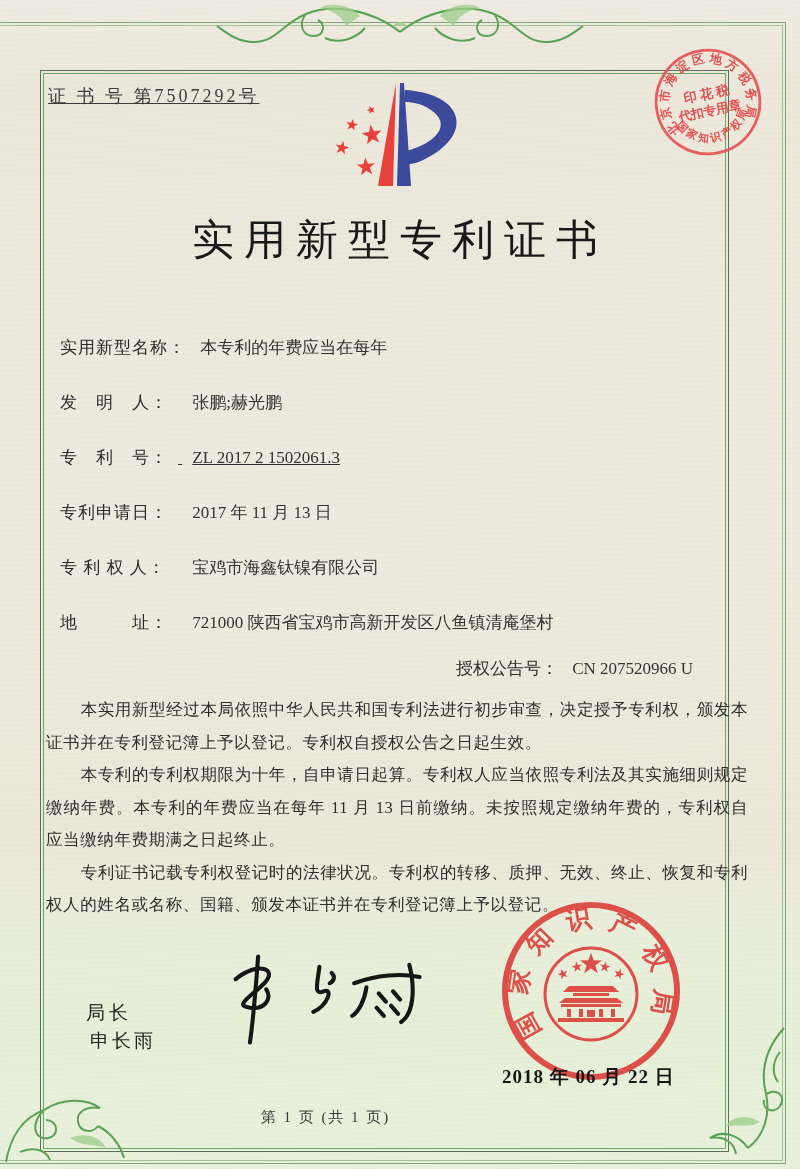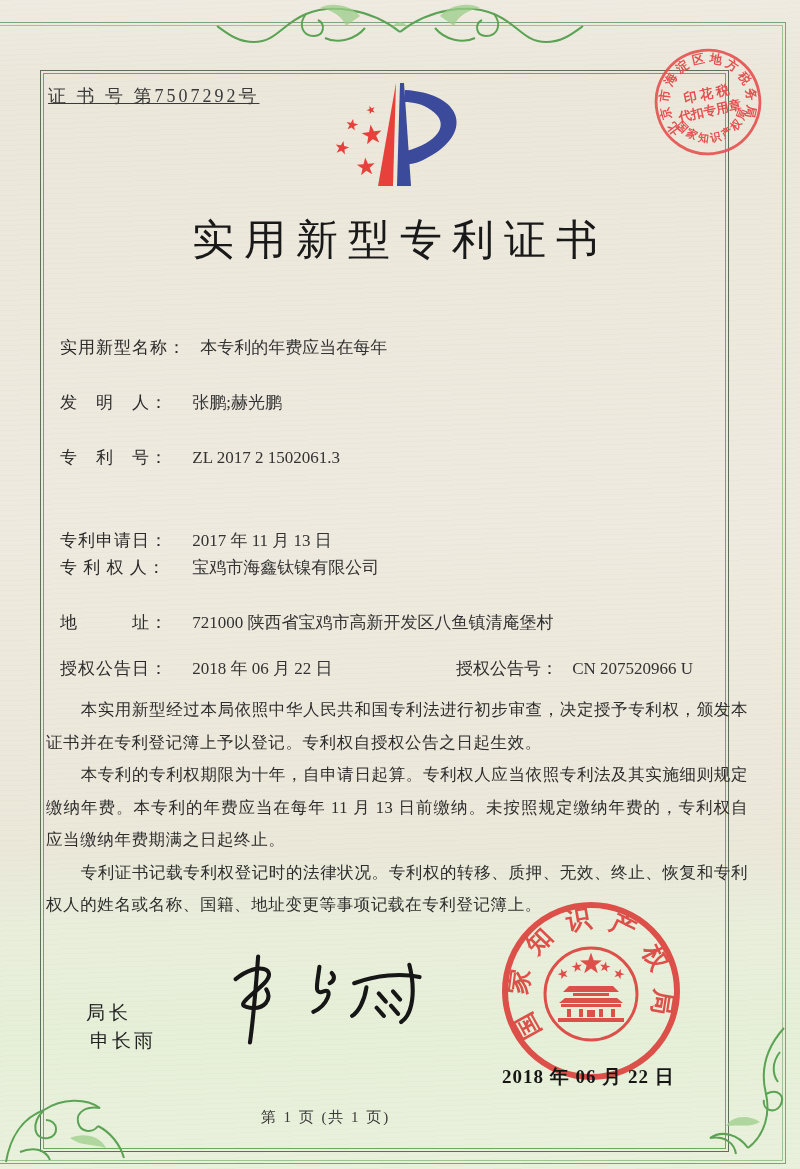--- a/index.html
+++ b/index.html
@@ -17,22 +17,22 @@
   .flourish{position:absolute;pointer-events:none;}
   .cert-no{position:absolute;left:48px;top:84px;font-size:18px;letter-spacing:3px;color:#3a3a3a;text-decoration:underline;}
   .logo{position:absolute;left:318px;top:80px;width:182px;height:132px;}
   .stamp-tax{position:absolute;left:642px;top:36px;width:132px;height:132px;transform:rotate(-12deg);}
   .title{position:absolute;left:0;top:212px;width:800px;text-align:center;
     font-size:42px;font-weight:400;letter-spacing:10px;color:#191919;}
   .fields{position:absolute;left:60px;top:336px;width:680px;}
   .frow{position:absolute;left:0;font-size:17px;white-space:nowrap;}
   .frow:nth-child(1){top:0;}
   .frow:nth-child(2){top:55px;}
-  .frow:nth-child(3){top:110px;}
-  .frow:nth-child(4){top:165px;margin-top:28px;}
+  .frow:nth-child(3){top:110px;text-decoration:underline;}
+  .frow:nth-child(4){top:165px;}
   .frow:nth-child(5){top:220px;}
   .frow:nth-child(6){top:275px;}
   .flabel{display:inline-block;min-width:118px;letter-spacing:1px;color:#2b2b2b;}
   .fvalue{margin-left:10px;color:#333;}
   .grant-row{position:absolute;left:60px;top:657px;width:690px;font-size:17px;white-space:nowrap;}
   .grant-no{position:absolute;left:396px;top:0;}
   .paras{position:absolute;left:46px;top:694px;width:702px;font-size:16.5px;line-height:32.5px;
     letter-spacing:0.6px;color:#2e2e2e;text-align:justify;}
   .paras p{margin:0;text-indent:2.1em;}
   .signoff-title{position:absolute;left:86px;top:984px;font-size:19px;letter-spacing:4px;color:#222;margin-top:16px;}
@@ -152,34 +152,30 @@
       <span class="flabel">专 利 权 人：</span>
       <span class="fvalue">宝鸡市海鑫钛镍有限公司</span>
     </div>
     <div class="frow">
       <span class="flabel">地　　　址：</span>
       <span class="fvalue">721000 陕西省宝鸡市高新开发区八鱼镇清庵堡村</span>
     </div>
   </div>
 
   <div class="grant-row">
-    <span>
-      <span class="flabel">授权公告日：</span>
-      <span class="fvalue">2018 年 06 月 22 日</span>
-    </span>
     <span class="grant-no">
       <span>授权公告号：</span>
       <span class="fvalue">CN 207520966 U</span>
     </span>
   </div>
 
   <div class="paras">
     <p>本实用新型经过本局依照中华人民共和国专利法进行初步审查，决定授予专利权，颁发本证书并在专利登记簿上予以登记。专利权自授权公告之日起生效。</p>
     <p>本专利的专利权期限为十年，自申请日起算。专利权人应当依照专利法及其实施细则规定缴纳年费。本专利的年费应当在每年 11 月 13 日前缴纳。未按照规定缴纳年费的，专利权自应当缴纳年费期满之日起终止。</p>
-    <p>专利证书记载专利权登记时的法律状况。专利权的转移、质押、无效、终止、恢复和专利权人的姓名或名称、国籍、地址变更等事项记载在专利登记簿上。</p>
+    <p>专利证书记载专利权登记时的法律状况。专利权的转移、质押、无效、终止、恢复和专利权人的姓名或名称、国籍、颁发本证书并在专利登记簿上予以登记。</p>
   </div>
 
   <div class="signoff-title">局长</div>
   <div class="signoff-name">申长雨</div>
 
   <svg class="signature" viewBox="0 0 230 95">
     <g stroke="#161616" stroke-width="4" fill="none" stroke-linecap="round" stroke-linejoin="round">
       <path d="M30,30 C52,12 72,20 58,34 C44,48 28,56 44,58 C58,60 66,50 60,40"></path>
       <path d="M52,8 C50,34 48,64 44,92"></path>
       <path d="M112,18 C110,34 106,46 116,42 C126,38 120,56 106,62"></path>

